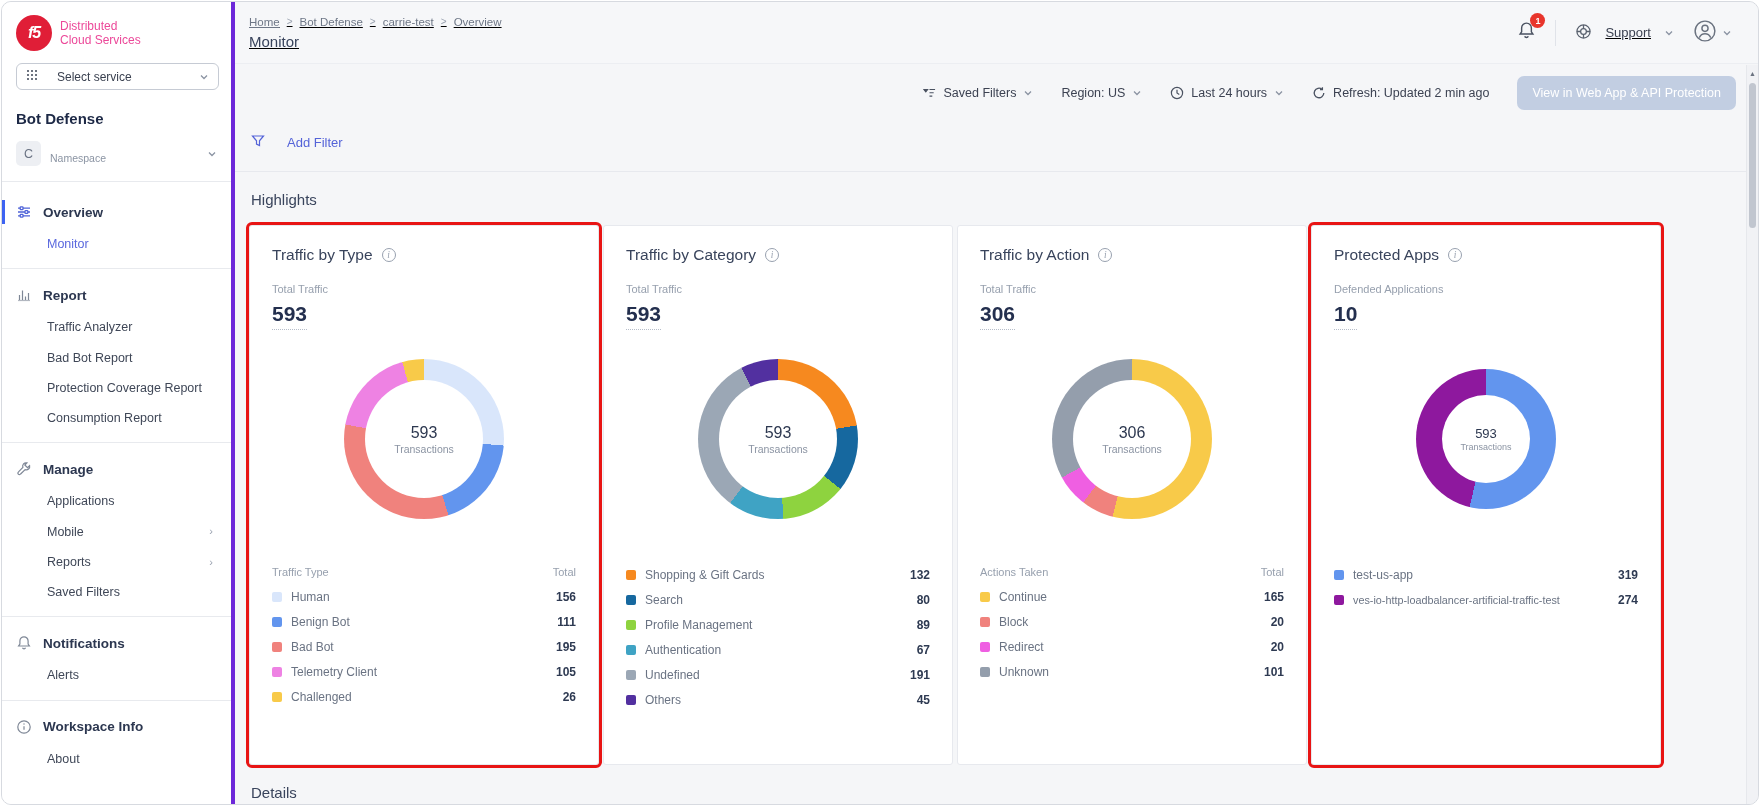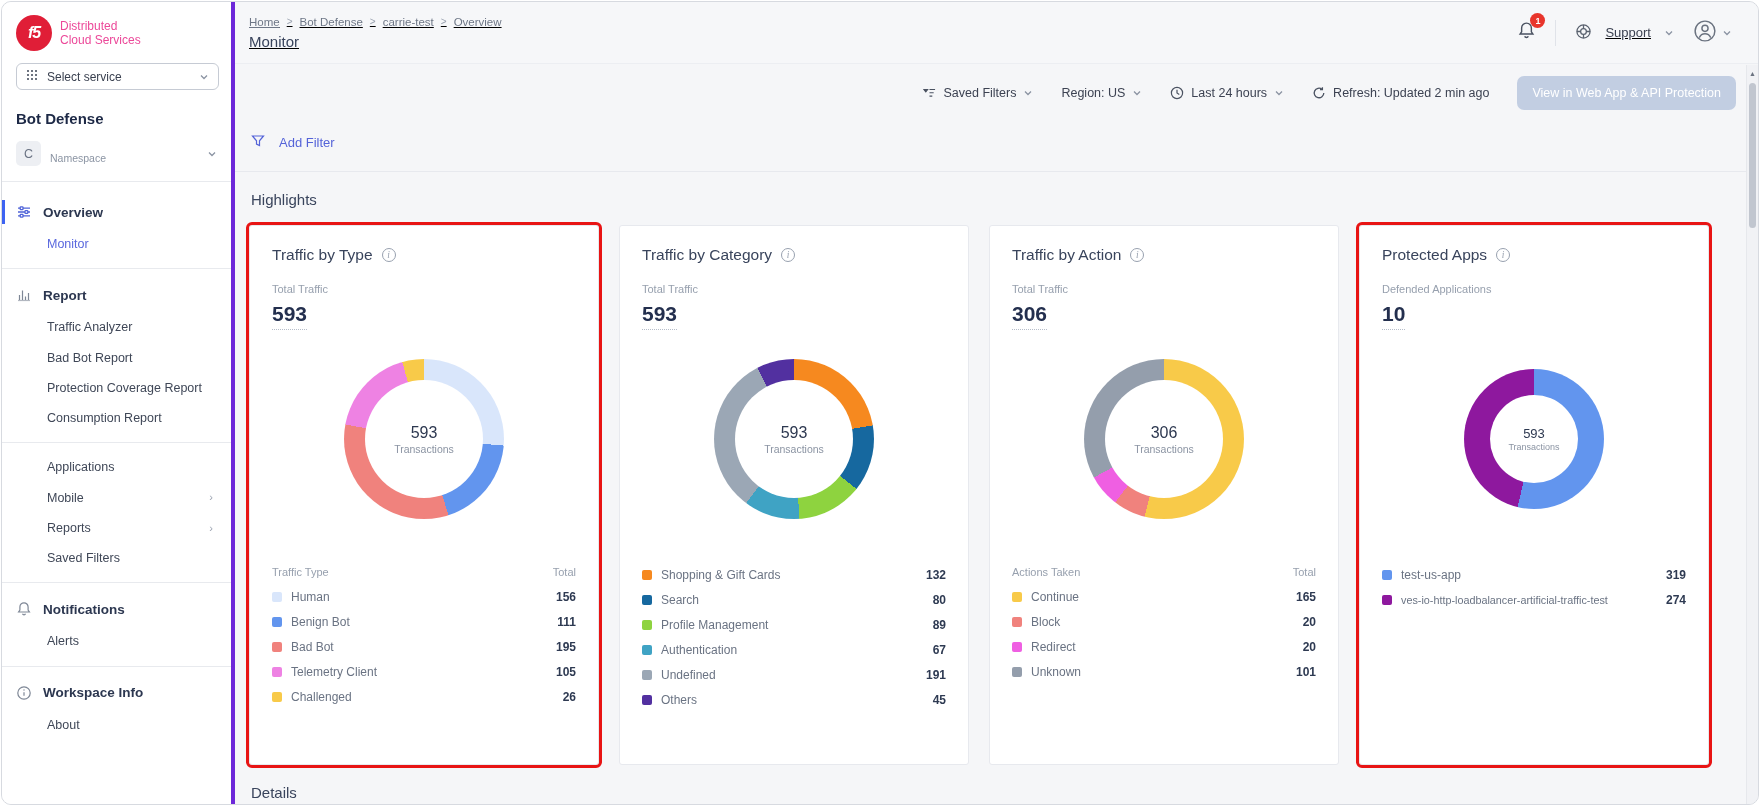--- a/index.html
+++ b/index.html
@@ -4,21 +4,21 @@
 <style>
   * { box-sizing: border-box; }
   body { margin: 0; background: #fff; font-family: "Liberation Sans", sans-serif; -webkit-font-smoothing: antialiased; }
   .frame { position: relative; width: 1758px; height: 804px; margin: 1px; border: 1px solid #d7dae0; border-radius: 10px; overflow: hidden; background: #f5f6f8; display: flex; }
 
   
   .sidebar { width: 233px; flex: none; background: #fff; border-right: 4px solid #6d28d9; overflow: hidden; }
   .logo-row { display: flex; align-items: center; gap: 8px; padding: 13px 12px 9px 14px; }
   .f5-ball { width: 36px; height: 36px; border-radius: 50%; background: #e01e37; color: #fff; font-style: italic; font-weight: bold; font-size: 16px; display: flex; align-items: center; justify-content: center; letter-spacing: -1px; }
   .brand { font-size: 12px; font-weight: normal; color: #ec4899; line-height: 1.2; }
-  .service-select { margin: 3px 12px 13px 14px; border: 1px solid #c6cbd4; border-radius: 6px; height: 27px; display: flex; align-items: center; gap: 9px; padding: 0 9px; font-size: 12px; color: #3a4150; background: #fff; cursor: pointer; }
+  .service-select { margin: 3px 12px 13px 14px; border: 1px solid #c6cbd4; border-radius: 6px; height: 27px; display: flex; align-items: center; gap: 19px; padding: 0 9px; font-size: 12px; color: #3a4150; background: #fff; cursor: pointer; }
   .service-select .lbl { flex: 1; }
   .ws-title { font-size: 15px; font-weight: bold; color: #1d2946; padding: 7px 14px 12px; }
   .namespace { display: flex; align-items: flex-end; padding: 2px 14px 15px; border-bottom: 1px solid #e8eaee; cursor: pointer; }
   .ns-badge { width: 25px; height: 25px; background: #edeff3; border-radius: 5px; color: #6a7383; font-size: 12.5px; display: flex; align-items: center; justify-content: center; }
   .ns-label { font-size: 10.5px; color: #8b94a3; margin-left: 9px; padding-bottom: 2px; }
   .namespace .chev { margin-left: auto; color: #8b94a3; align-self: center; }
   nav { display: block; padding-top: 4px; }
   .nav-group { padding: 9px 0; }
   .nav-divider { height: 1px; background: #e8eaee; }
   .nav-head { display: flex; align-items: center; gap: 11px; padding: 9px 14px; font-size: 13.5px; font-weight: bold; color: #2c3750; position: relative; cursor: pointer; }
@@ -45,25 +45,25 @@
   .vdiv { width: 1px; height: 26px; background: #e0e3e9; }
   .support { display: flex; align-items: center; gap: 13px; font-size: 13px; color: #3c4252; cursor: pointer; }
   .account { display: flex; align-items: center; gap: 5px; cursor: pointer; color: #5b6370; }
 
   .filter-row { height: 50px; flex: none; display: flex; align-items: center; justify-content: flex-end; gap: 28px; padding: 8px 22px 0 16px; font-size: 12.5px; color: #3c4252; }
   .fctrl { display: flex; align-items: center; gap: 7px; cursor: pointer; white-space: nowrap; }
   .fctrl .icn { color: #5b6370; display: flex; }
   .chev { color: #8b94a3; display: inline-flex; }
   .view-btn { background: #c2cee2; color: #fff; border: none; border-radius: 7px; font-size: 12.5px; padding: 10px 15px; cursor: pointer; font-family: inherit; white-space: nowrap; }
 
-  .addfilter-row { height: 58px; flex: none; display: flex; align-items: center; gap: 14px; padding: 0 16px; font-size: 13px; color: #5463d8; border-bottom: 1px solid #e7e9ee; cursor: pointer; }
+  .addfilter-row { height: 58px; flex: none; display: flex; align-items: center; gap: 22px; padding: 0 16px; font-size: 13px; color: #5463d8; border-bottom: 1px solid #e7e9ee; cursor: pointer; }
   .section-head { font-size: 15px; color: #39445c; padding: 19px 16px 17px; }
 
   
-  .cards { display: flex; gap: 20px; padding: 0 14px; }
+  .cards { display: flex; gap: 4px; padding: 0 14px; }
   .card { background: #fff; border: 1px solid #e7e9ee; border-radius: 3px; width: 350px; height: 540px; padding: 20px 22px; display: flex; flex-direction: column; position: relative; flex: none; }
   .card.hl { outline: 3px solid #e81414; outline-offset: 0px; }
   .card-title { font-size: 15.5px; color: #39445c; display: flex; gap: 9px; align-items: center; }
   .info { width: 14px; height: 14px; border: 1px solid #98a1af; border-radius: 50%; color: #98a1af; font-size: 9.5px; font-style: italic; font-family: "Liberation Serif", serif; display: inline-flex; align-items: center; justify-content: center; cursor: pointer; flex: none; }
   .metric-label { font-size: 11px; color: #97a0ae; margin-top: 19px; }
   .metric-value { font-size: 21px; font-weight: bold; color: #232f4e; margin-top: 7px; align-self: flex-start; border-bottom: 1px dotted #b6bdc9; padding-bottom: 3px; }
   .donut-zone { height: 218px; flex: none; display: flex; align-items: center; justify-content: center; }
   .donut { width: 160px; height: 160px; border-radius: 50%; position: relative; cursor: pointer; }
   .hole { position: absolute; inset: 21px; background: #fff; border-radius: 50%; display: flex; flex-direction: column; align-items: center; justify-content: center; gap: 1px; }
   .hole-val { font-size: 16px; color: #2d3850; }
@@ -162,20 +162,28 @@
           </div>
           <div class="nav-sub">
             <span>Protection Coverage Report</span>
           </div>
           <div class="nav-sub">
             <span>Consumption Report</span>
           </div>
         </div>
         <div class="nav-divider"></div>
         <div class="nav-group">
+          <div class="nav-head">
+            <span class="gicon">
+              <svg width="16" height="16" viewBox="0 0 16 16" fill="none" stroke="currentColor" stroke-width="1.2">
+                <path d="M13.6 4.6a3.4 3.4 0 0 1-4.5 4L4.6 13a1.5 1.5 0 1 1-2.1-2.1l4.4-4.5a3.4 3.4 0 0 1 4-4.5L8.8 4l2.7 2.7z"></path>
+              </svg>
+            </span>
+            <span>Manage</span>
+          </div>
           <div class="nav-sub">
             <span>Applications</span>
           </div>
           <div class="nav-sub">
             <span>Mobile</span>
             <span class="chev">›</span>
           </div>
           <div class="nav-sub">
             <span>Reports</span>
             <span class="chev">›</span>

